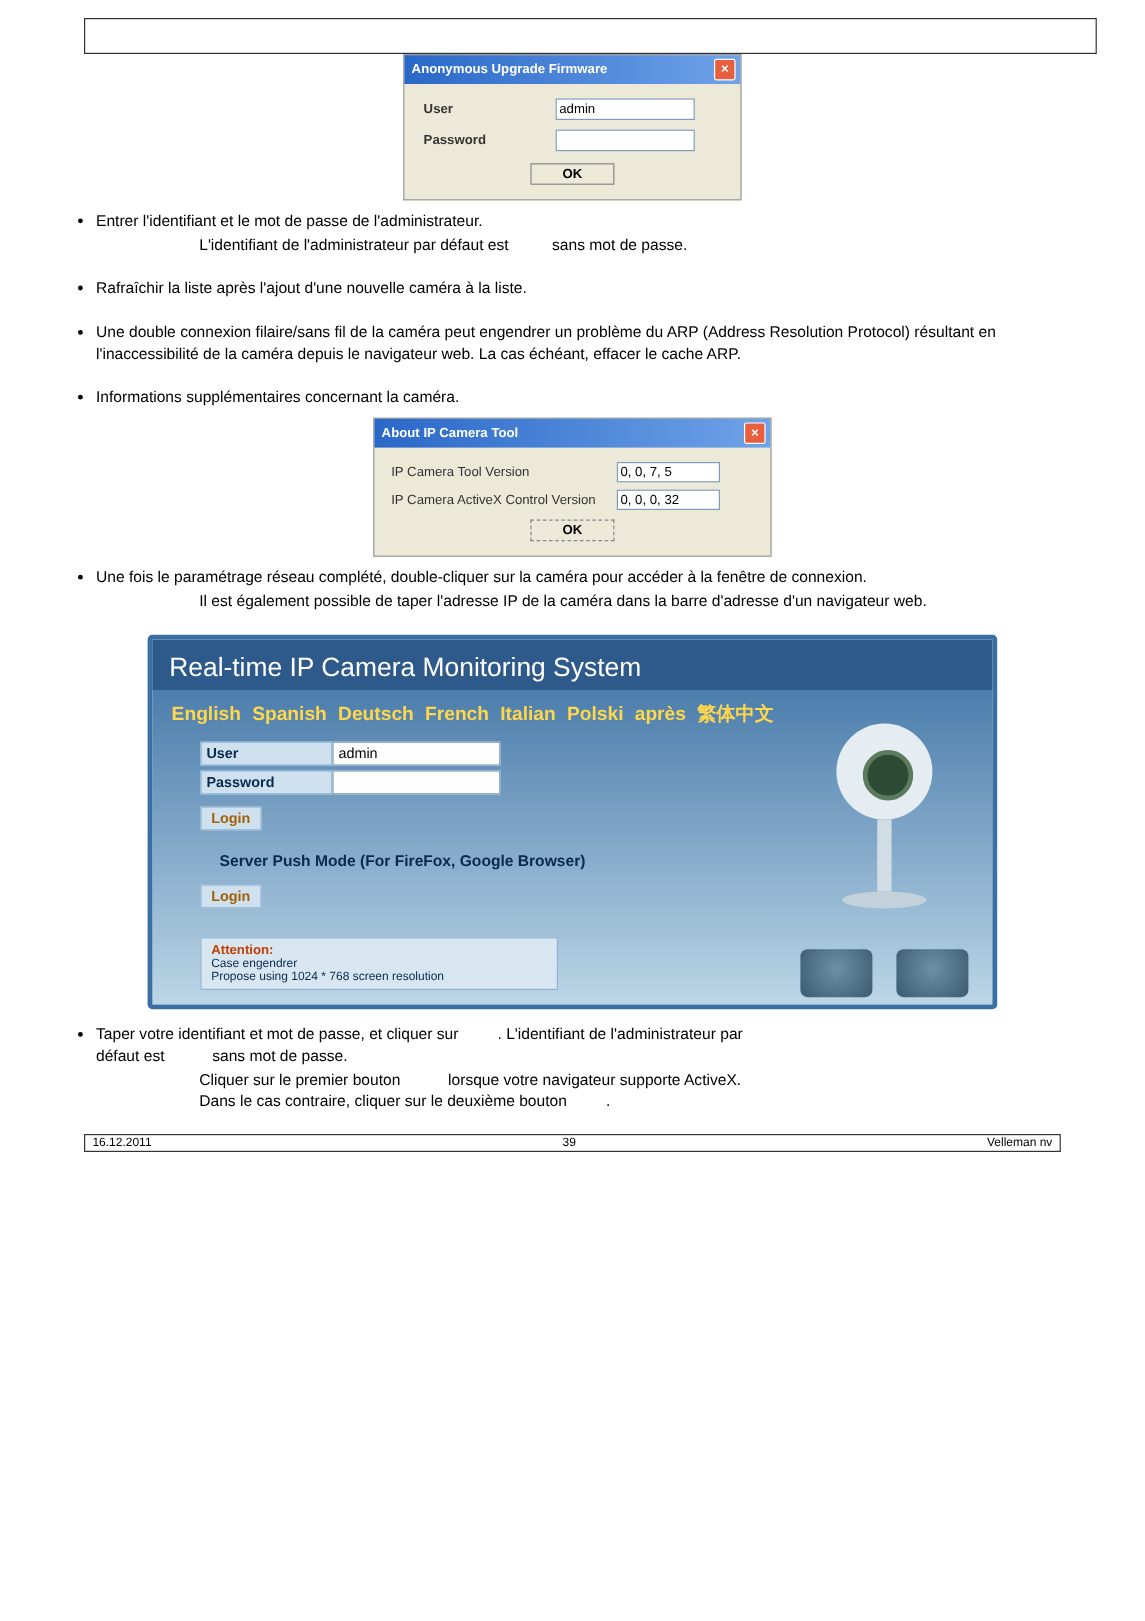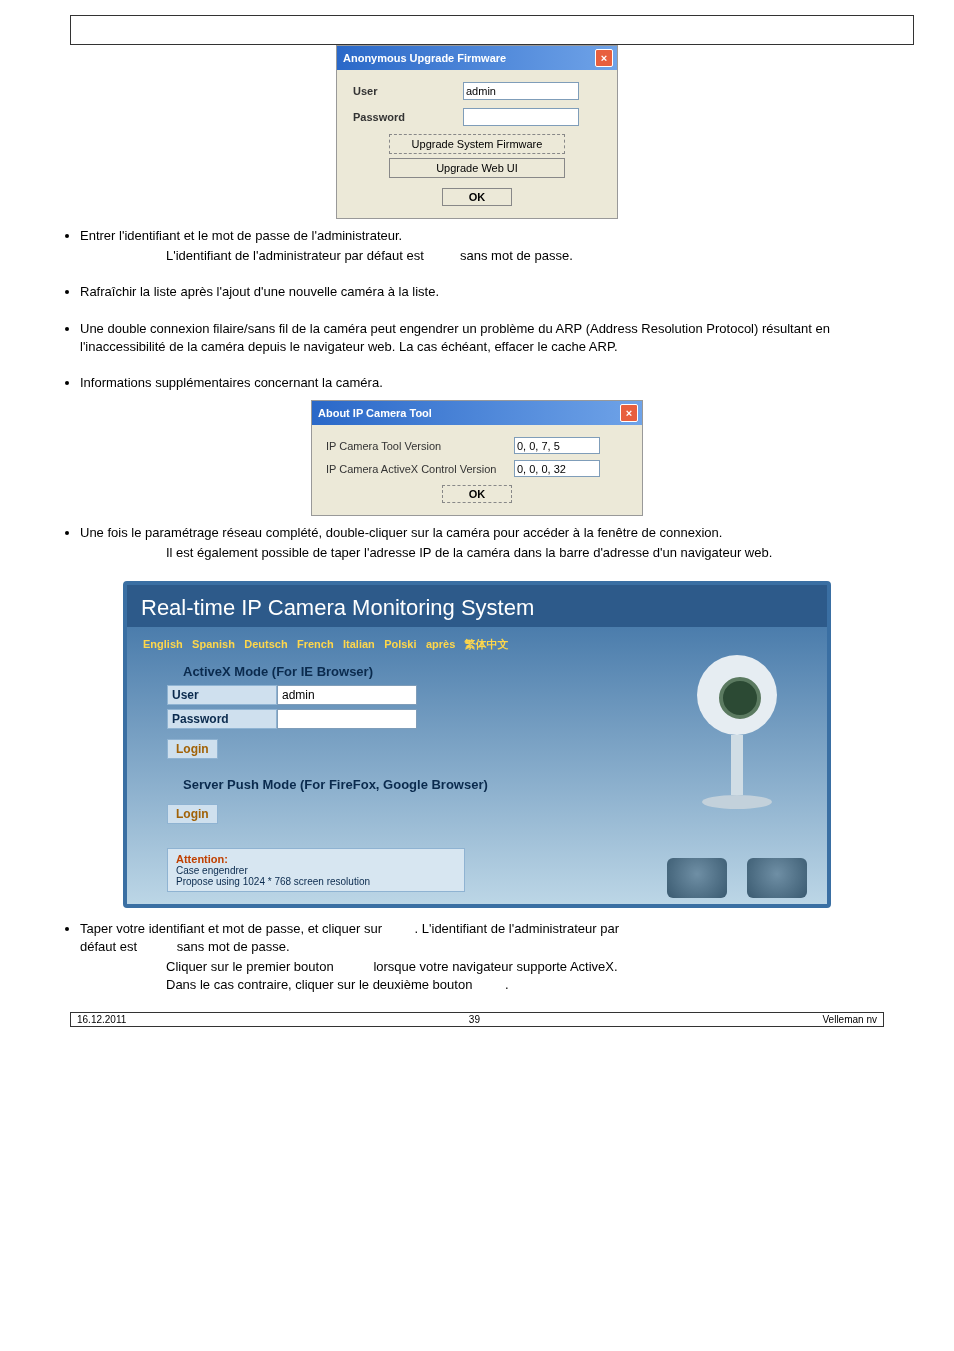--- a/index.html
+++ b/index.html
@@ -145,21 +145,21 @@
       font-size: 22px;
       font-weight: normal;
       padding: 10px 14px 6px 14px;
       background: #2d5a8a;
     }
     .ws-body {
       padding: 10px 16px 12px 16px;
       font-size: 12px;
     }
     .ws-langs { margin-bottom: 12px; }
-    .ws-langs a { color: #ffd74a; text-decoration: none; margin-right: 6px; font-weight: bold; font-size: 11px; }
+    .ws-langs a { color: #ffd74a; text-decoration: none; margin-right: 6px; font-weight: bold; font-size: 16px; }
     .ws-section-title { color: #0a2a4d; font-weight: bold; margin: 8px 0 6px 40px; font-size: 13px; }
     .ws-field { margin: 4px 0 4px 24px; display:flex; align-items:center; }
     .ws-field label { color: #0a2a4d; font-weight: bold; width: 100px; border: 1px solid #8fb3d2; background: #cfe0ee; padding: 2px 4px; font-size: 12px; display:inline-block; }
     .ws-field input { border: 1px solid #7f9db9; background: #fff; height: 18px; width: 130px; font-size: 12px; padding: 0 4px;}
     .ws-login { display:inline-block; color:#a16207; font-weight:bold; border:1px solid #8fb3d2; background:#cfe0ee; padding:2px 8px; margin: 6px 0 10px 24px; font-size:12px; }
     .ws-attention { border:1px solid #8fb3d2; background:#d7e6f1; padding:4px 8px; margin: 14px 0 0 24px; width: 280px; }
     .ws-attention .att-title { color: #c04000; font-weight: bold; font-size: 11px; }
     .ws-attention .att-line { color: #0a2a4d; font-size: 10px; }
     .ws-webcam {
       position: absolute;
@@ -198,24 +198,20 @@
   </div>
   <div class="dialog-body">
     <div class="dlg-row">
       <label>User</label>
       <input type="text" value="admin" style="">
     </div>
     <div class="dlg-row">
       <label>Password</label>
       <input type="text" style="">
     </div>
-    <div class="dlg-buttons-stack">
-      <div class="dlg-button">Upgrade System Firmware</div>
-      <div class="dlg-button solid">Upgrade Web UI</div>
-    </div>
     <div class="dlg-ok">
       <button>OK</button>
     </div>
   </div>
 </div>
 
 <ul class="body-list">
   <li>
     <span>Entrer l'identifiant et le mot de passe de l'administrateur.</span>
     <div class="note">
@@ -270,21 +266,20 @@
     <div class="ws-langs">
       <a>English</a>
       <a>Spanish</a>
       <a>Deutsch</a>
       <a>French</a>
       <a>Italian</a>
       <a>Polski</a>
       <a>après</a>
       <a>繁体中文</a>
     </div>
-    <div class="ws-section-title">ActiveX Mode (For IE Browser)</div>
     <div class="ws-field">
       <label>User</label>
       <input type="text" value="admin" style="">
     </div>
     <div class="ws-field">
       <label>Password</label>
       <input type="text" style="">
     </div>
     <span class="ws-login">Login</span>
 

